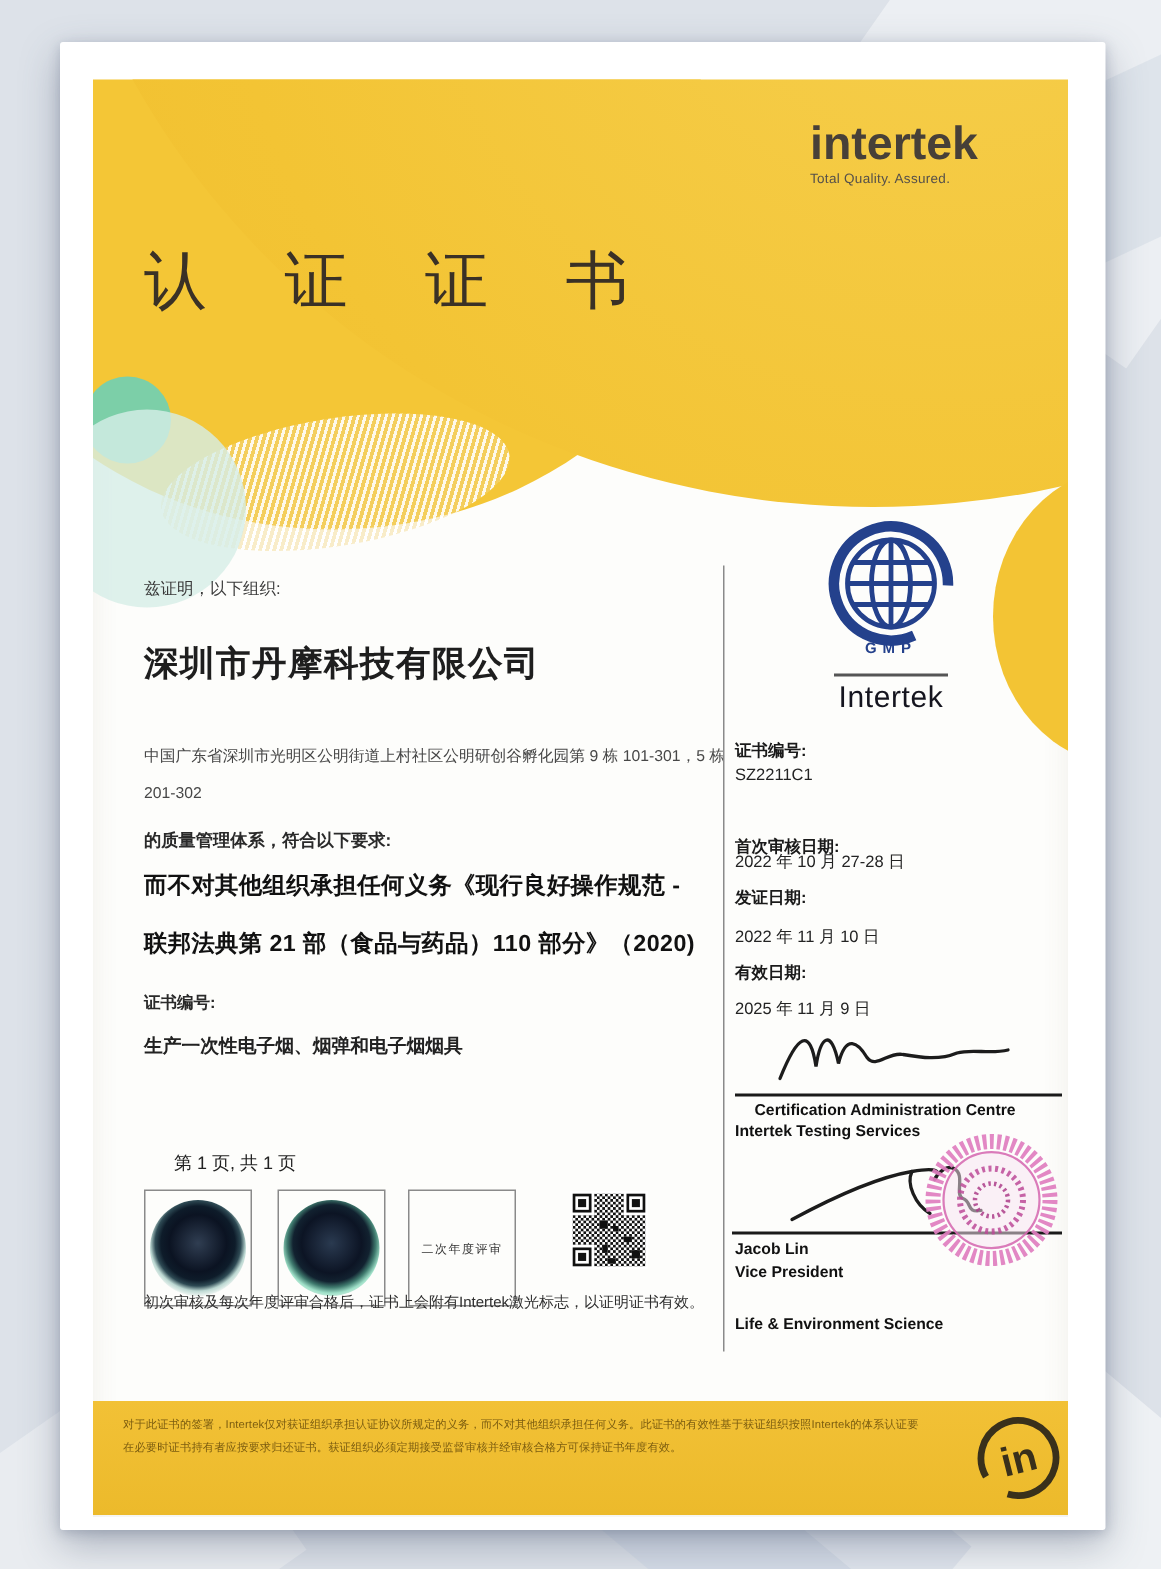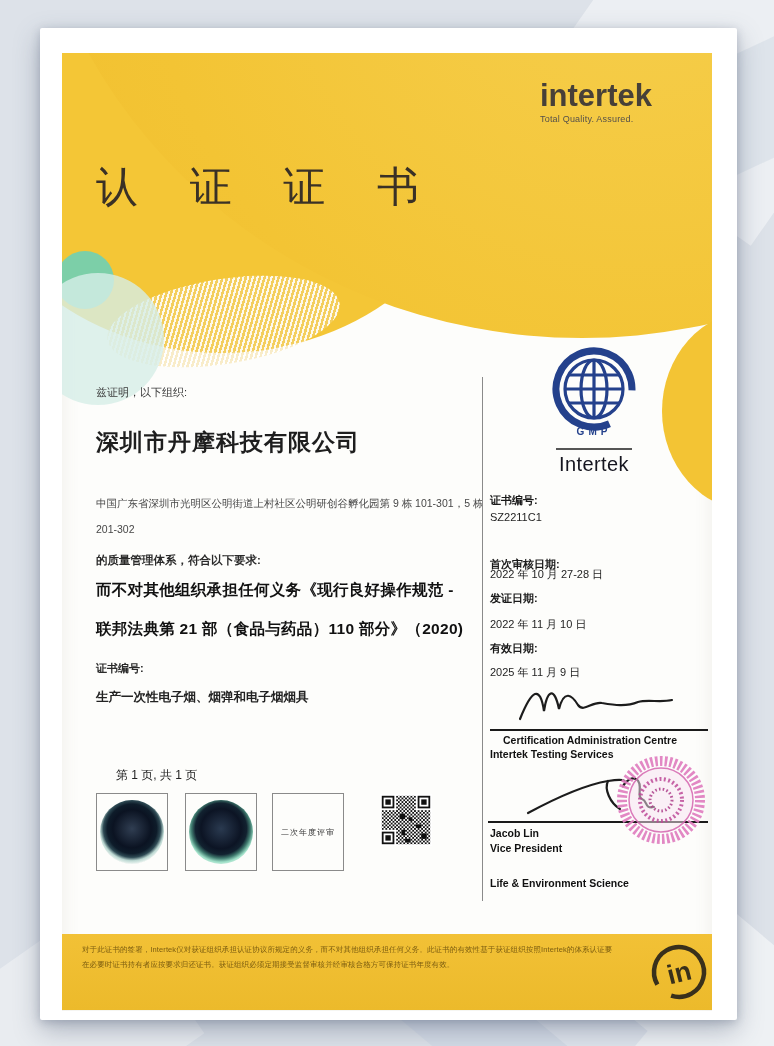--- a/index.html
+++ b/index.html
@@ -175,20 +175,21 @@
         <rect x="3" y="23" width="3" height="3" fill="#111"></rect>
       <rect x="11" y="11" width="3" height="3" fill="#111"></rect>
         <rect x="16" y="13" width="2" height="2" fill="#111"></rect>
       <rect x="12" y="20" width="2" height="3" fill="#111"></rect>
         <rect x="20" y="17" width="3" height="2" fill="#111"></rect>
       <rect x="23" y="22" width="3" height="3" fill="#111"></rect>
         <rect x="14" y="25" width="3" height="2" fill="#111"></rect>
     </svg>
   </div>
 
+  <div class="abs t-note">初次审核及每次年度评审合格后，证书上会附有Intertek激光标志，以证明证书有效。</div>
 
   <div class="abs divider"></div>
 
   <div class="abs gmp-block">
     <svg width="100" height="96" viewBox="0 0 100 96">
       <circle cx="50" cy="42" r="38" fill="none" stroke="#24418c" stroke-width="7" stroke-dasharray="196 43" transform="rotate(66 50 42)"></circle>
       <circle cx="50" cy="42" r="29" fill="none" stroke="#24418c" stroke-width="3.2"></circle>
       <ellipse cx="50" cy="42" rx="13" ry="29" fill="none" stroke="#24418c" stroke-width="3.2"></ellipse>
       <line x1="50" y1="13" x2="50" y2="71" stroke="#24418c" stroke-width="3.2"></line>
       <line x1="24.5" y1="28" x2="75.5" y2="28" stroke="#24418c" stroke-width="3.2"></line>

